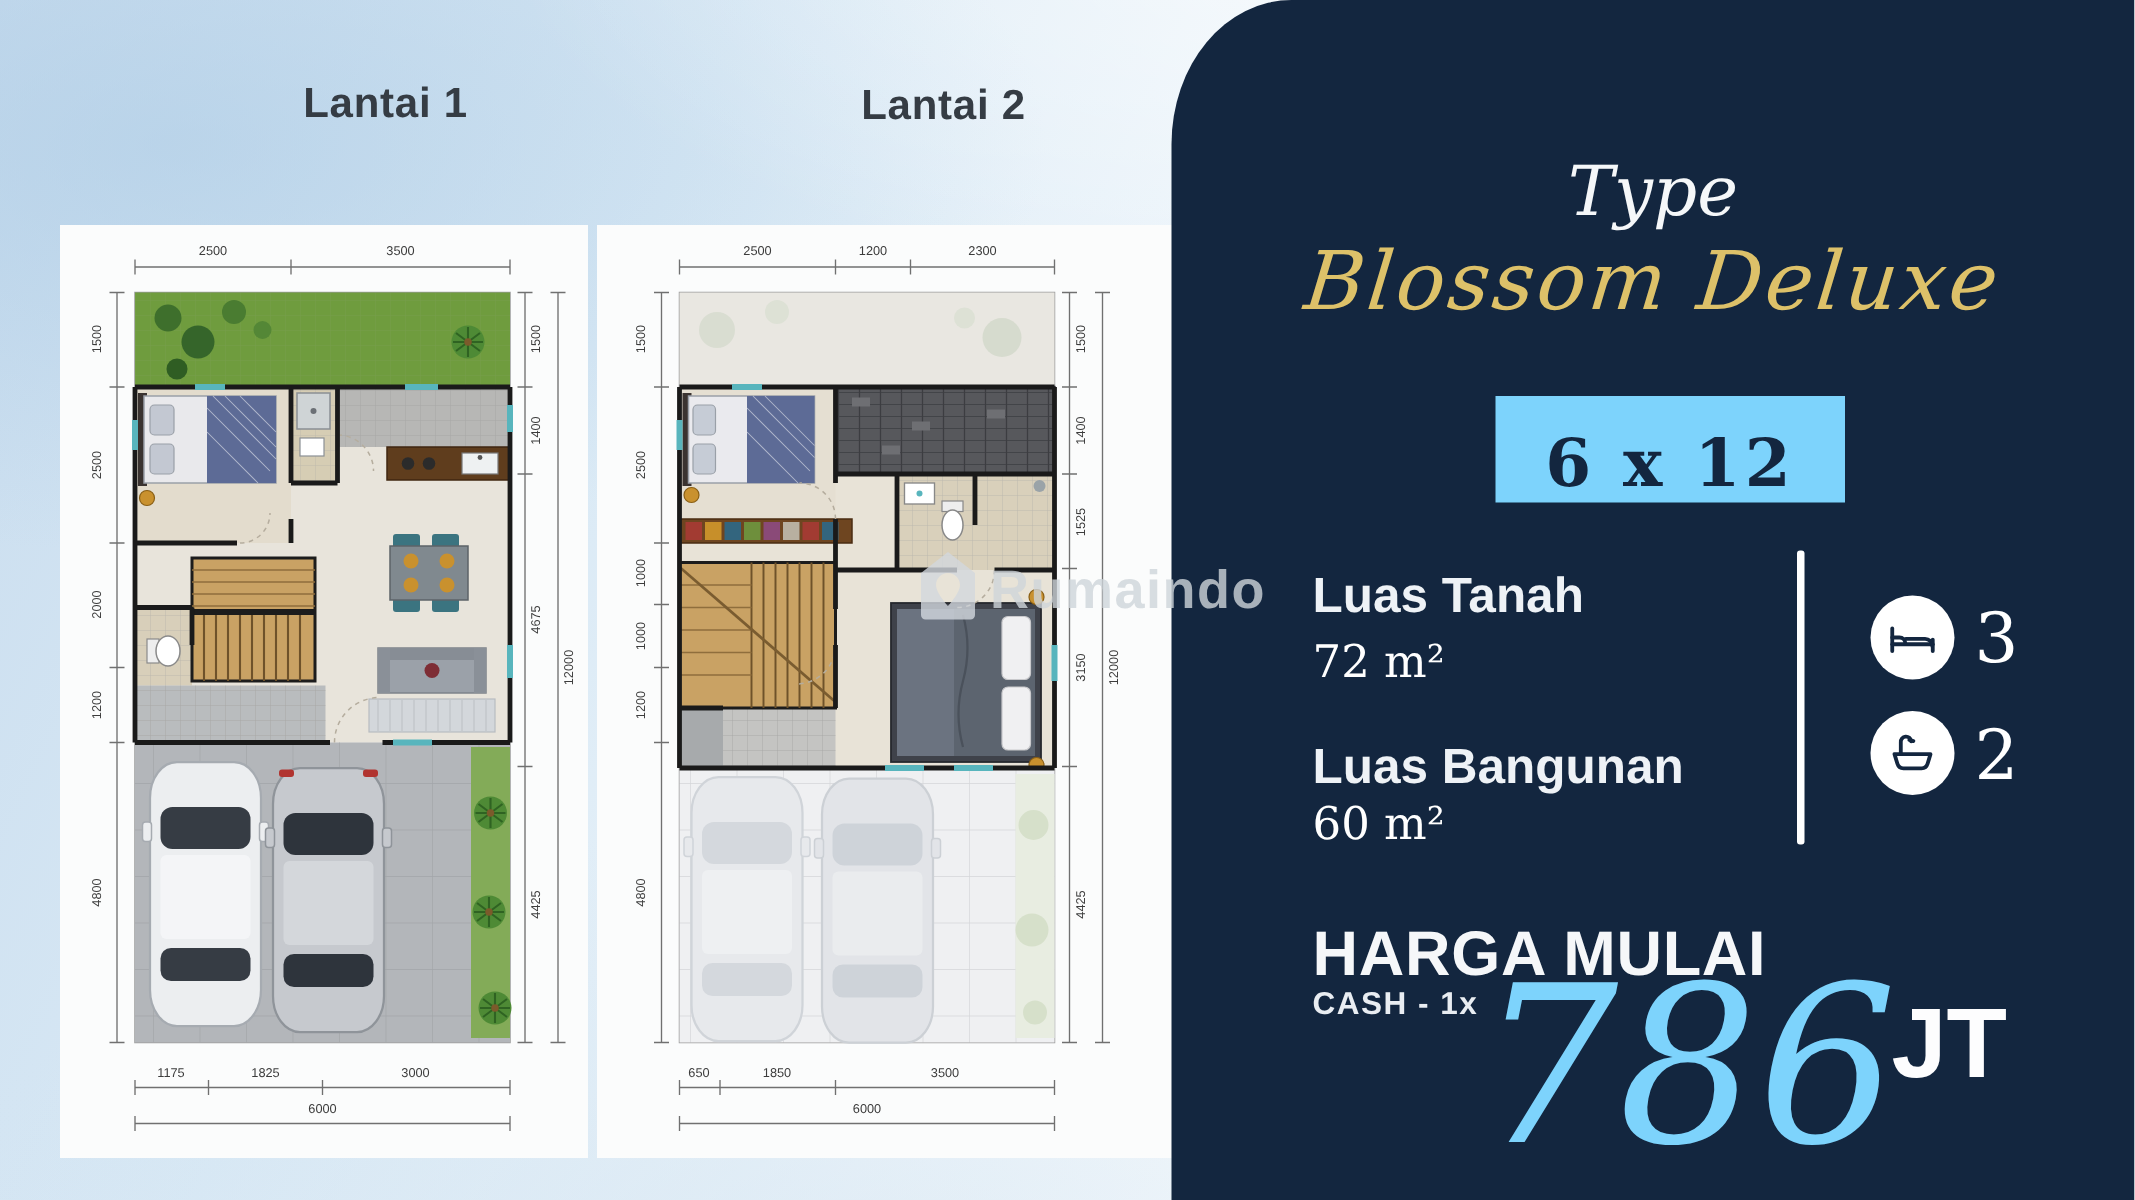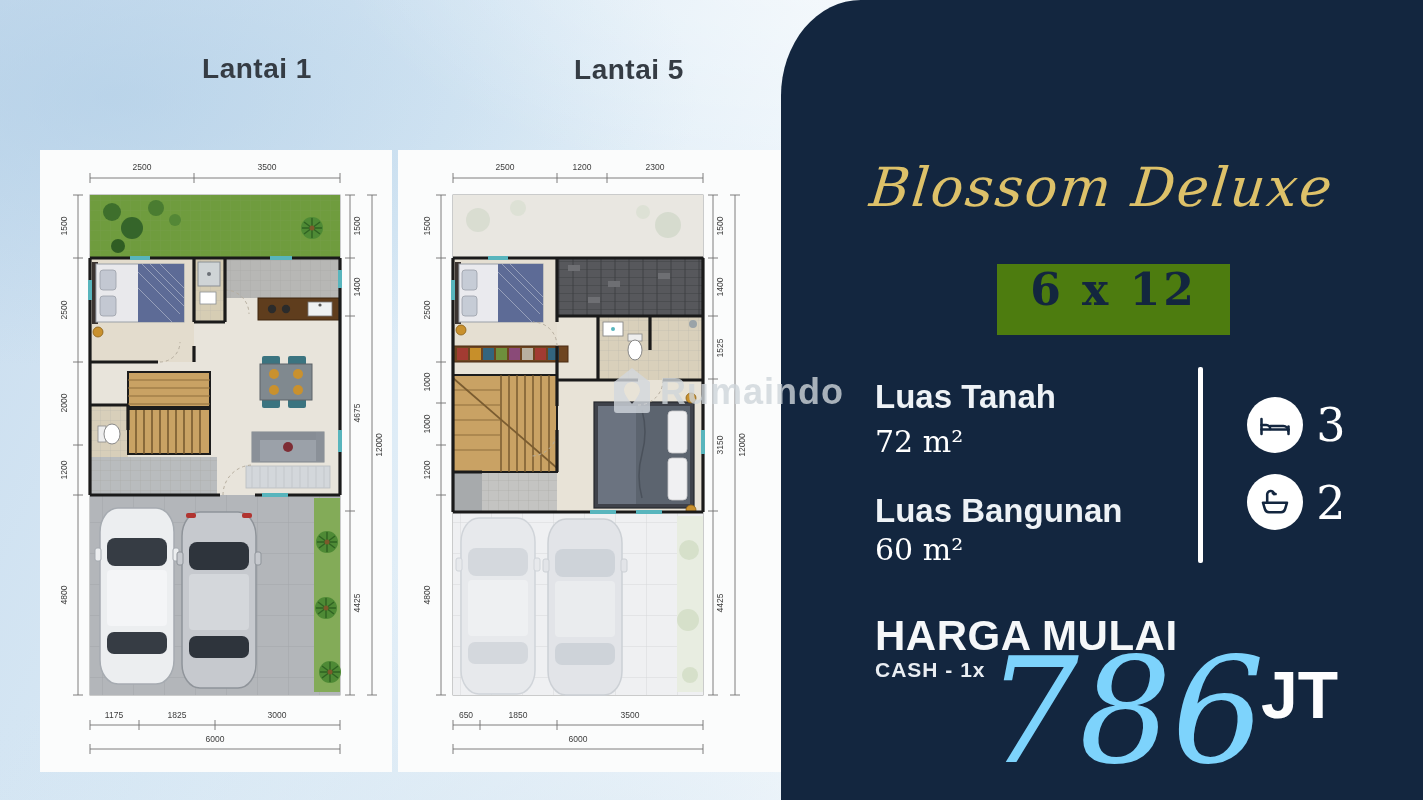--- a/index.html
+++ b/index.html
@@ -26,22 +26,22 @@
   #watermark{position:absolute;left:612px;top:366px;display:flex;align-items:center;gap:8px;z-index:30;}
   #watermark .wm-text{font-weight:700;font-size:36px;color:rgba(206,212,218,.8);letter-spacing:1px;}
 
   
   #panel{position:absolute;left:781px;top:0;width:642px;height:800px;
     background:var(--c-panel_bg,#13263f);border-top-left-radius:80px 96px;z-index:10;}
   #panel .centered{position:absolute;left:0;width:642px;text-align:center;}
   #type-label{top:100px;font-family:"DejaVu Serif",serif;font-style:italic;font-size:46px;color:#f5f7f9;}
   #type-name{top:156px;font-family:"DejaVu Serif",serif;font-style:italic;font-size:54px;
     color:var(--c-accent_gold,#ddc169);letter-spacing:2px;transform:skewX(-6deg);}
-  #size-box{position:absolute;left:216px;top:264px;width:233px;height:71px;background:#4d7c0f;
-    display:flex;align-items:flex-start;justify-content:center;}
+  #size-box{position:absolute;left:216px;top:264px;width:233px;height:71px;background:#7dd3fc;
+    display:flex;align-items:flex-end;justify-content:center;}
   #size-box span{font-family:"DejaVu Serif",serif;font-weight:700;font-size:44px;
     color:var(--c-panel_bg,#13263f);letter-spacing:3px;}
   .spec-label{position:absolute;left:94px;font-weight:700;font-size:33px;color:#eef2f6;}
   .spec-value{position:absolute;left:94px;font-family:"DejaVu Serif",serif;font-size:30px;color:#ffffff;}
   #spec-l1{top:378px;} #spec-v1{top:424px;text-align:right;} #spec-l2{top:492px;} #spec-v2{top:532px;text-align:center;}
   #divider{position:absolute;left:417px;top:367px;width:5px;height:196px;background:#fff;border-radius:2px;}
   .feature-circle{position:absolute;left:466px;width:56px;height:56px;border-radius:50%;background:#fff;
     display:flex;align-items:center;justify-content:center;}
   #feat1{top:397px;} #feat2{top:474px;}
   .feature-count{position:absolute;left:528px;width:44px;text-align:center;font-family:"DejaVu Serif",serif;
@@ -50,21 +50,21 @@
   #price-label{position:absolute;left:94px;top:612px;font-weight:700;font-size:42px;color:#f5f7f9;letter-spacing:.5px;}
   #payment-label{position:absolute;left:94px;top:658px;font-weight:700;font-size:21px;color:#e9edf2;letter-spacing:1px;}
   #price-value{position:absolute;left:205px;top:638px;width:250px;text-align:center;
     font-family:"DejaVu Serif",serif;font-style:italic;font-size:146px;line-height:1;color:#7dd3fc;}
   #price-unit{position:absolute;left:480px;top:662px;font-weight:700;font-size:66px;color:#fdfdfe;line-height:1;text-align:right;}
 </style>
 </head>
 <body>
 
 <div class="plan-title" id="title1">Lantai 1</div>
-<div class="plan-title" id="title2">Lantai 5</div>
+<div class="plan-title" id="title2">Lantai 2</div>
 
 <svg id="svg1" class="paper" width="352" height="622" viewBox="0 0 352 622">
   <defs>
     <pattern id="tile10" width="10" height="10" patternUnits="userSpaceOnUse">
       <path d="M10 0H0V10" stroke="#a6a6a4" stroke-width=".6" fill="none"></path>
     </pattern>
     <pattern id="tile30" width="31" height="31" patternUnits="userSpaceOnUse">
       <path d="M31 0H0V31" stroke="#a2a5a9" stroke-width=".9" fill="none"></path>
     </pattern>
     <pattern id="shingle" width="14" height="8" patternUnits="userSpaceOnUse">
@@ -371,20 +371,21 @@
 <div id="watermark">
   <span>
     <svg width="40" height="48" viewBox="0 0 40 48">
       <path d="M20 2 L38 16 V44 a3 3 0 0 1 -3 3 H5 a3 3 0 0 1 -3 -3 V16 Z M20 16 c-4.4 0 -8 3.6 -8 8 c0 5.5 8 14 8 14 c0 0 8 -8.5 8 -14 c0 -4.4 -3.6 -8 -8 -8 Z" fill="rgba(210,215,221,.8)" fill-rule="evenodd"></path>
     </svg>
   </span>
   <span class="wm-text">Rumaindo</span>
 </div>
 
 <div id="panel">
+  <div class="centered" id="type-label">Type</div>
   <div class="centered" id="type-name">Blossom Deluxe</div>
 
   <div id="size-box">
     <span>6 x 12</span>
   </div>
 
   <div class="spec-label" id="spec-l1">Luas Tanah</div>
   <div class="spec-value" id="spec-v1">72 m²</div>
   <div class="spec-label" id="spec-l2">Luas Bangunan</div>
   <div class="spec-value" id="spec-v2">60 m²</div>

